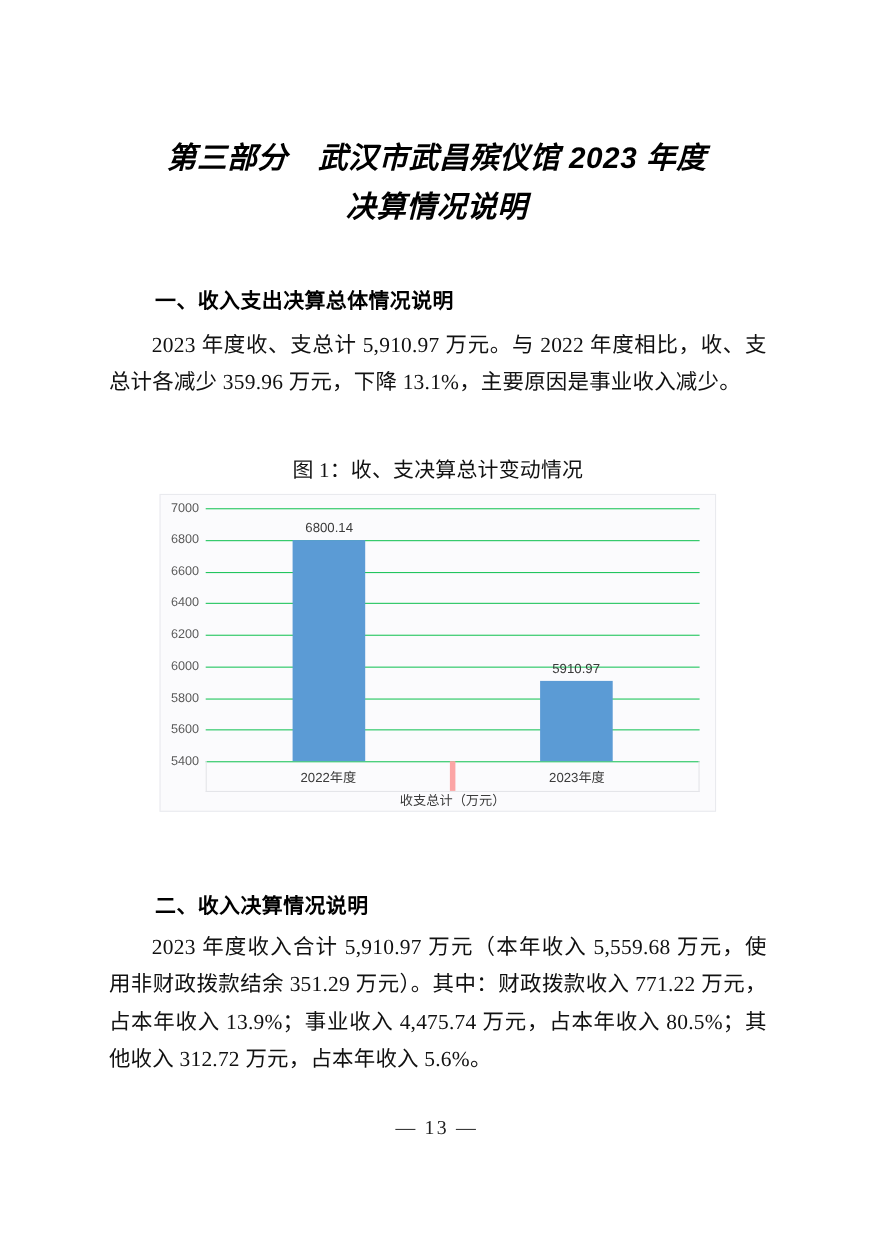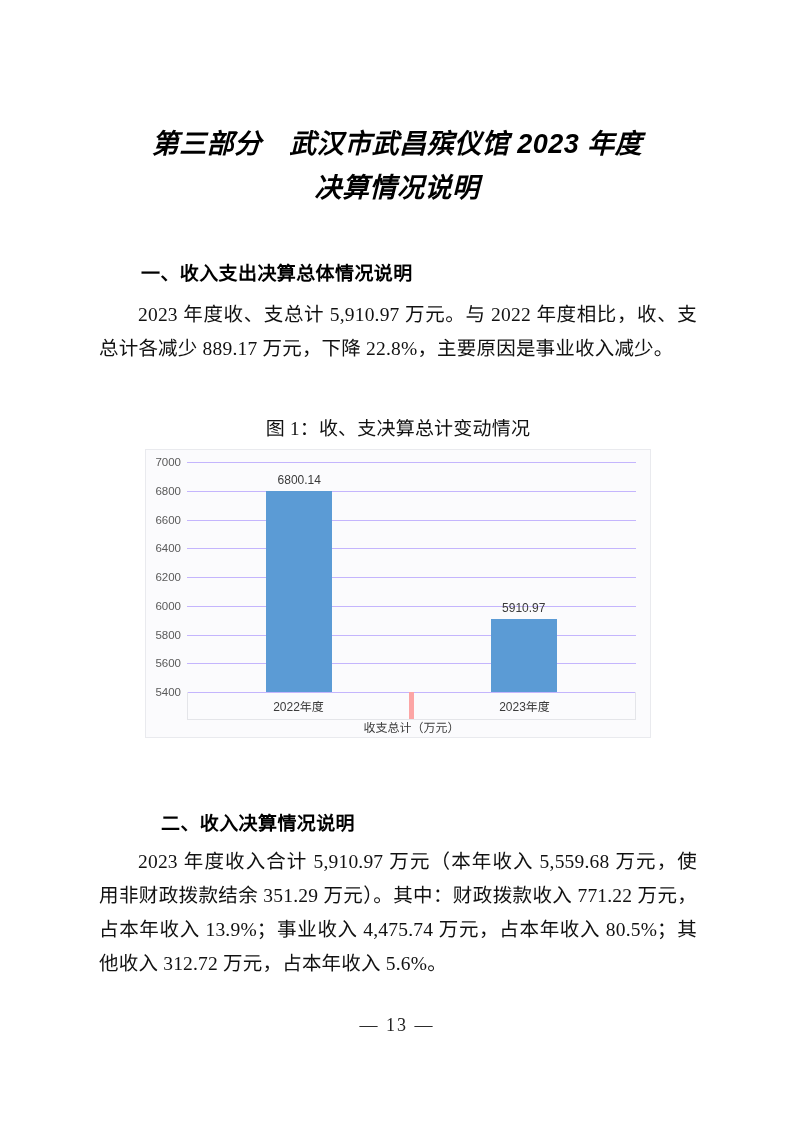--- a/index.html
+++ b/index.html
@@ -46,21 +46,21 @@
   .section-heading {
     position: absolute;
     font-family: "Liberation Sans", "DejaVu Sans", sans-serif;
     font-weight: bold;
     font-size: 19px;
     letter-spacing: 0.4px;
     color: #000;
     white-space: nowrap;
   }
   #heading-1 { left: 141px; top: 258px; }
-  #heading-2 { left: 141px; top: 808px; margin-left: 20px; }
+  #heading-2 { left: 141px; top: 808px; }
 
   
   .body-par {
     position: absolute;
     left: 99px;
     width: 598px;
     font-size: 19.5px;
     line-height: 34px;
     text-align: justify;
     text-justify: inter-ideograph;
@@ -106,21 +106,21 @@
   }
   .gridlines {
     position: absolute;
     inset: 0;
   }
   .gridline {
     position: absolute;
     left: 0;
     right: 0;
     height: 1px;
-    background: #c4b5fd;
+    background: #22c55e;
   }
   .ytick {
     position: absolute;
     right: calc(100% + 6px);
     transform: translateY(-50%);
     font-size: 11.5px;
     color: #5a5a5a;
     white-space: nowrap;
   }
 
@@ -200,21 +200,21 @@
 
 <div class="page">
 
   <div class="doc-title">
     <span>第三部分　武汉市武昌殡仪馆 2023 年度</span>
     <span class="line2">决算情况说明</span>
   </div>
 
   <div class="section-heading" id="heading-1">一、收入支出决算总体情况说明</div>
 
-  <div class="body-par" id="para-1">2023 年度收、支总计 5,910.97 万元。与 2022 年度相比，收、支总计各减少 889.17 万元，下降 22.8%，主要原因是事业收入减少。</div>
+  <div class="body-par" id="para-1">2023 年度收、支总计 5,910.97 万元。与 2022 年度相比，收、支总计各减少 359.96 万元，下降 13.1%，主要原因是事业收入减少。</div>
 
   <div class="figure">
     <div class="figure-caption">图 1：收、支决算总计变动情况</div>
 
     <div class="chart-panel">
 
       <div class="plot">
         <div class="gridlines" id="gridlines">
             <div class="gridline" style="top: 0%;">
               <span class="ytick" style="top: 0px;">7000</span>

